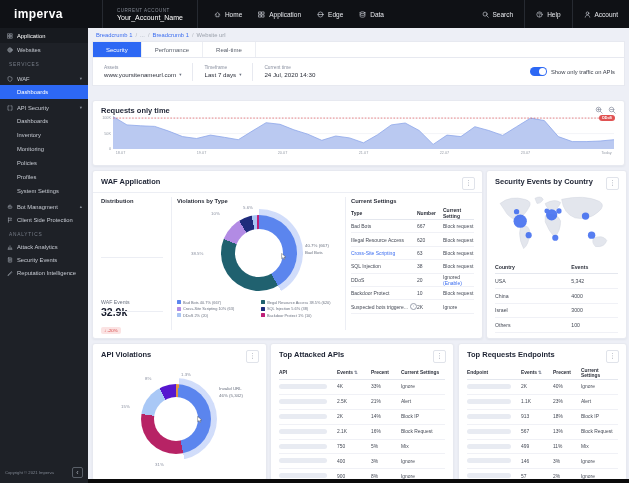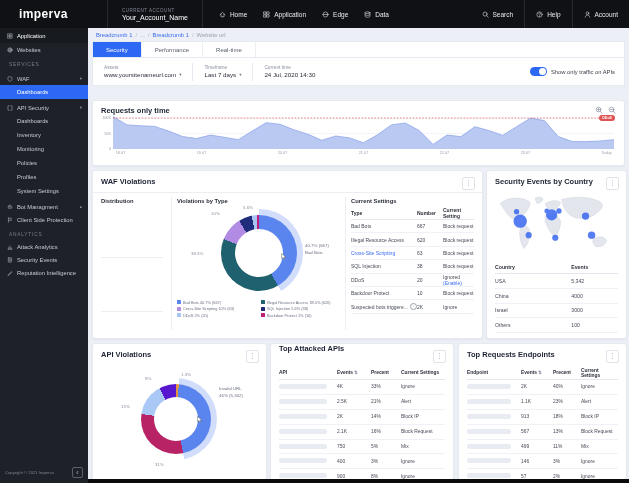--- a/index.html
+++ b/index.html
@@ -1,21 +1,21 @@
 <!DOCTYPE html>
 <html><head>
 <meta charset="utf-8">
 <style>
   html,body{margin:0;padding:0;background:#d8dade;}
   #app{position:relative;width:629px;height:483px;background:#edeff6;font-family:"Liberation Sans",sans-serif;overflow:hidden;color:#2b2f3a;}
   .ic{display:inline-flex;}
   .ic svg{width:100%;height:100%;stroke:currentColor;fill:none;stroke-width:.9;stroke-linecap:round;stroke-linejoin:round;}
   
   #navbar{position:absolute;top:0;left:0;right:0;height:28px;background:#0f1115;display:flex;align-items:stretch;color:#e8eaee;z-index:30;}
-  #logo{width:88px;display:flex;align-items:center;padding-left:19px;font-size:12px;font-weight:bold;letter-spacing:.4px;color:#fff;}
+  #logo{width:88px;display:flex;align-items:center;padding-left:14px;font-size:12px;font-weight:bold;letter-spacing:.4px;color:#fff;}
   #account-box{display:flex;flex-direction:column;justify-content:center;padding:0 14px;border-left:1px solid #262a31;border-right:1px solid #262a31;cursor:pointer;}
   #account-box .acct-label{font-size:4.5px;color:#868c97;letter-spacing:.5px;}
   #account-box .acct-name{font-size:7px;color:#fff;margin-top:1px;}
   #nav-menu{display:flex;align-items:center;gap:16px;margin-left:16px;}
   .nav-item{display:flex;align-items:center;gap:4px;font-size:6.5px;cursor:pointer;}
   .nav-item .ic{width:7px;height:7px;color:#cfd3da;}
   #nav-right{margin-left:auto;display:flex;align-items:stretch;}
   .nav-right-item{display:flex;align-items:center;gap:4px;font-size:6.5px;padding:0 11px;cursor:pointer;}
   .nav-right-item + .nav-right-item{border-left:1px solid #262a31;}
   .nav-right-item .ic{width:7px;height:7px;color:#cfd3da;}
@@ -103,21 +103,21 @@
   #map-box svg{width:100%;height:100%;}
   #country-table{position:absolute;left:8px;top:90px;right:8px;}
   .country-row{display:flex;align-items:center;height:13.8px;font-size:5.2px;color:#454a56;border-bottom:1px solid #f0f1f6;}
   .country-head{display:flex;align-items:center;height:12px;font-size:5.2px;font-weight:bold;color:#2b2f3a;border-bottom:1px solid #e4e7ee;}
   .cc1{width:62%;}
   .cc2{flex:1;}
   
   #apiviol-card{left:4px;top:315px;width:173px;height:136px;}
   #apiviol-card .card-title{position:absolute;left:8px;top:6px;}
   #topapis-card{left:182px;top:315px;width:182px;height:136px;}
-  #topapis-card .card-title{position:absolute;left:8px;top:0;}
+  #topapis-card .card-title{position:absolute;left:8px;top:6px;}
   #endpoints-card{left:370px;top:315px;width:167px;height:136px;}
   #endpoints-card .card-title{position:absolute;left:8px;top:6px;}
   .top-table{position:absolute;left:8px;right:8px;top:22px;}
   .tt-head{display:flex;align-items:center;height:13px;font-size:4.9px;font-weight:bold;color:#2b2f3a;border-bottom:1px solid #e4e7ee;}
   .tt-row{display:flex;align-items:center;height:13.9px;font-size:4.9px;color:#454a56;border-bottom:1px solid #f0f1f6;}
   .ph-bar{height:5px;border-radius:2.5px;background:#e8ebf2;}
   .sort-ic{font-size:4.5px;color:#8a90a0;margin-left:1px;cursor:pointer;}
   #bottom-strip{position:absolute;left:88px;right:0;bottom:0;height:4px;background:#0b0b0b;z-index:25;}
 </style>
 </head>
@@ -389,24 +389,25 @@
           <span class="x-tick" style="left: 33.8333%;">20.07</span>
           <span class="x-tick" style="left: 50%;">21.07</span>
           <span class="x-tick" style="left: 66.1667%;">22.07</span>
           <span class="x-tick" style="left: 82.3333%;">23.07</span>
           <span class="x-tick" style="left: 98.5%;">Today</span>
         </div>
       <span id="ddos-badge" style="top: 14.0909px;">DDoS</span>
     </section>
 
     <section class="card" id="waf-card">
-      <span class="card-title">WAF Violations</span>
+      <span class="card-title">WAF Application</span>
       <span class="kebab">⋮</span>
       <div class="title-rule" style="top:21px"></div>
       <span class="col-head" style="left:8px;top:27px">Distribution</span>
+        <div class="stat-block" style="top: 128px;"><div class="stat-label">WAF Events</div><div class="stat-value">32.9k</div><span class="badge down">↓ -20%</span></div>
         <div id="waf-stats"></div>
       <div class="v-rule" style="left:78px;top:26px;bottom:8px"></div>
       <span class="col-head" style="left:84px;top:27px">Violations by Type</span>
       <div class="donut-wrap" style="left:84px;top:38px;width:168px;height:90px">
         <div class="donut-halo" id="waf-halo" style="left: 38px; top: 0px; width: 88px; height: 88px; background: conic-gradient(transparent 0deg, transparent 0deg, rgba(91, 133, 238, 0.28) 0deg, rgba(91, 133, 238, 0.28) 149.8deg, transparent 149.8deg, transparent 360deg);"></div>
         <div class="donut" id="waf-donut" style="left: 44px; top: 6px; width: 76px; height: 76px; background: conic-gradient(rgb(91, 133, 238) 0deg, rgb(91, 133, 238) 149.8deg, rgb(32, 97, 111) 149.8deg, rgb(32, 97, 111) 291.5deg, rgb(178, 139, 228) 291.5deg, rgb(178, 139, 228) 328.3deg, rgb(31, 44, 124) 328.3deg, rgb(31, 44, 124) 349deg, rgb(169, 196, 243) 349deg, rgb(169, 196, 243) 356.3deg, rgb(191, 31, 120) 356.3deg, rgb(191, 31, 120) 360deg);"></div>
         <span class="callout" style="left:14px;top:42px">38.5%</span>
         <span class="callout" style="left:34px;top:2px">10%</span>
         <span class="callout" style="left:66px;top:-4px">5.6%</span>
         <span class="cursor" style="left:104px;top:38px"><svg viewBox="0 0 10 12">

